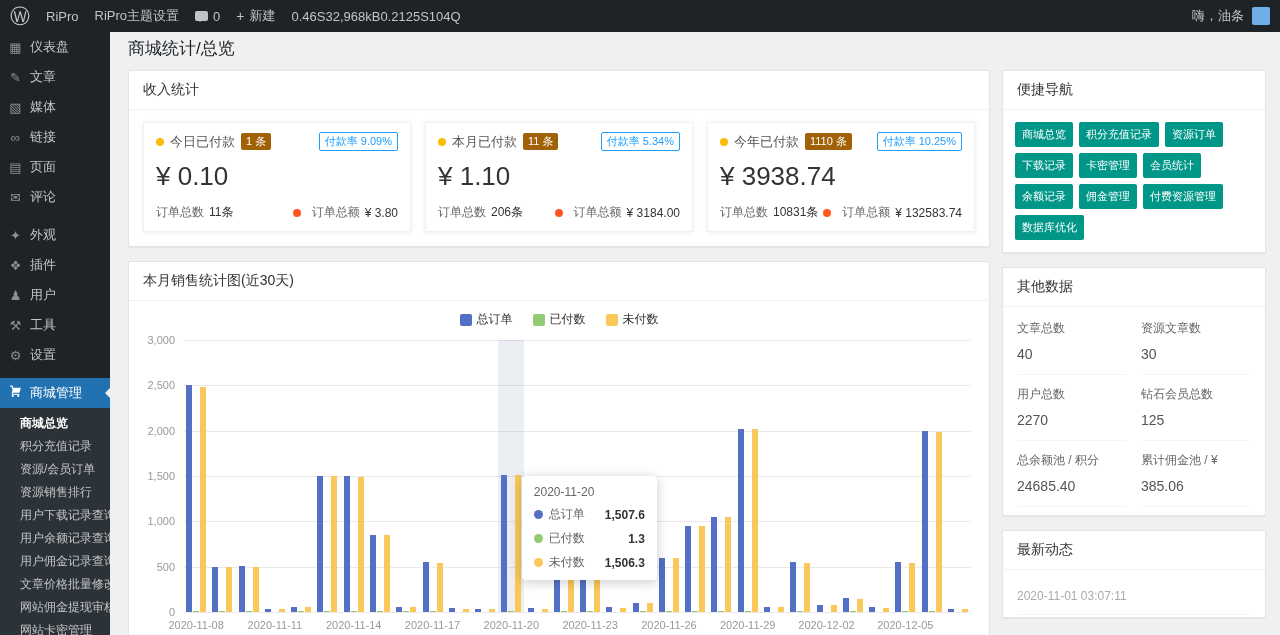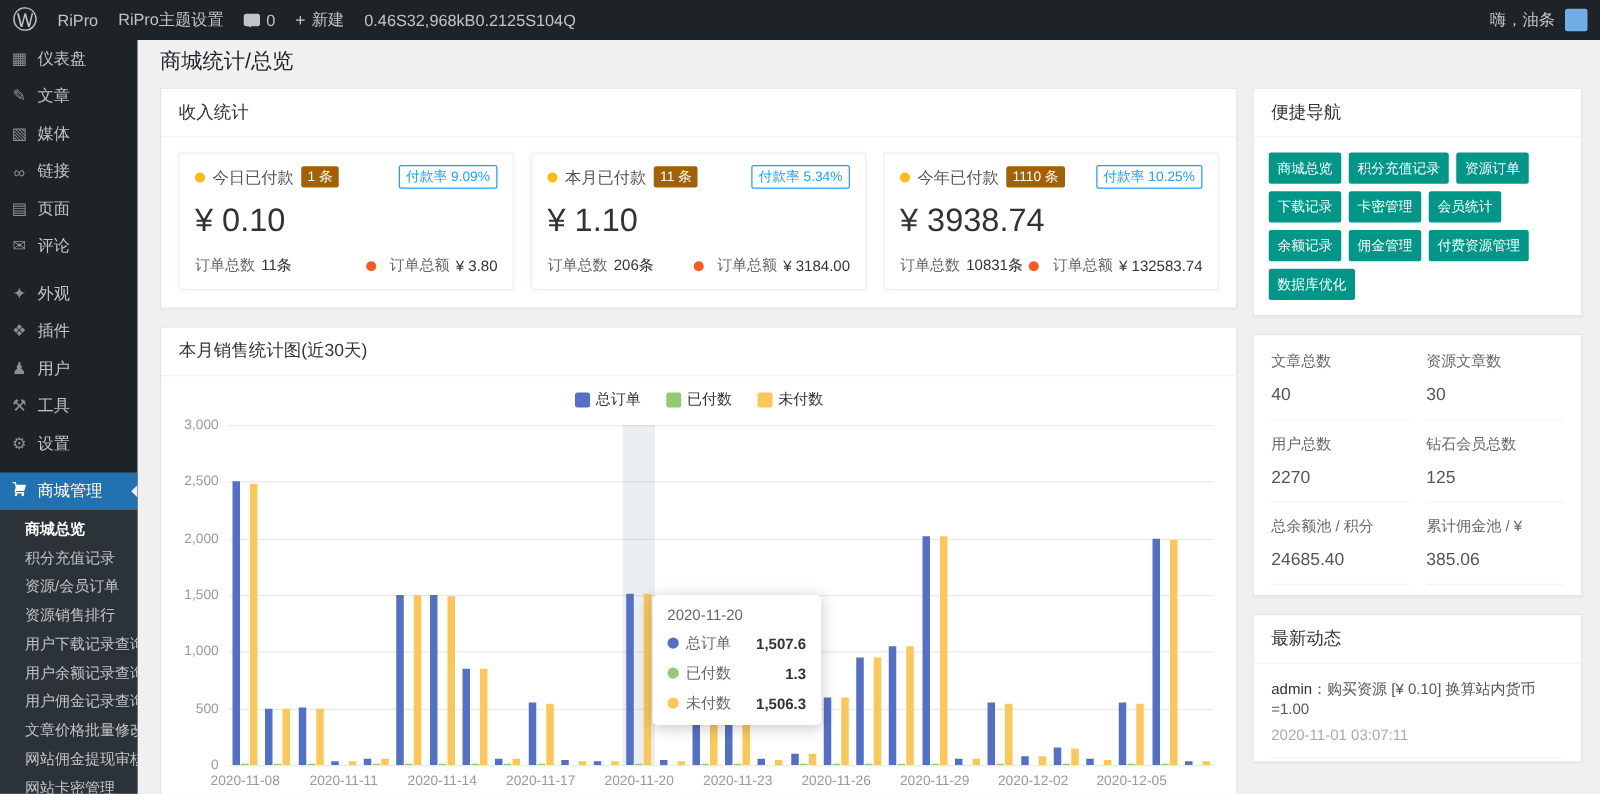--- a/index.html
+++ b/index.html
@@ -499,20 +499,21 @@
           <span class="qbtn">卡密管理</span>
           <span class="qbtn">会员统计</span>
           <span class="qbtn">余额记录</span>
           <span class="qbtn">佣金管理</span>
           <span class="qbtn">付费资源管理</span>
           <span class="qbtn">数据库优化</span>
         </div>
     </section>
 
     <section class="card">
+      <div class="card-title">其他数据</div>
       <div class="stats-grid" id="other-stats">
           <div class="stat-cell">
             <div class="s-label">文章总数</div>
             <div class="s-value">40</div>
           </div>
           <div class="stat-cell">
             <div class="s-label">资源文章数</div>
             <div class="s-value">30</div>
           </div>
           <div class="stat-cell">
@@ -531,19 +532,18 @@
             <div class="s-label">累计佣金池 / ¥</div>
             <div class="s-value">385.06</div>
           </div>
         </div>
     </section>
 
     <section class="card">
       <div class="card-title">最新动态</div>
       <div class="activity-list" id="activity-list">
           <div class="act-item">
-            <div class="act-head"><span class="act-user">admin</span><span>：</span><span>购买资源 [¥ 0.10] 换算站内货币=1.00</span></div>
             <div class="act-time">2020-11-01 03:07:11</div>
           </div>
         </div>
     </section>
   </aside>
 </div>
 
 </body></html>

